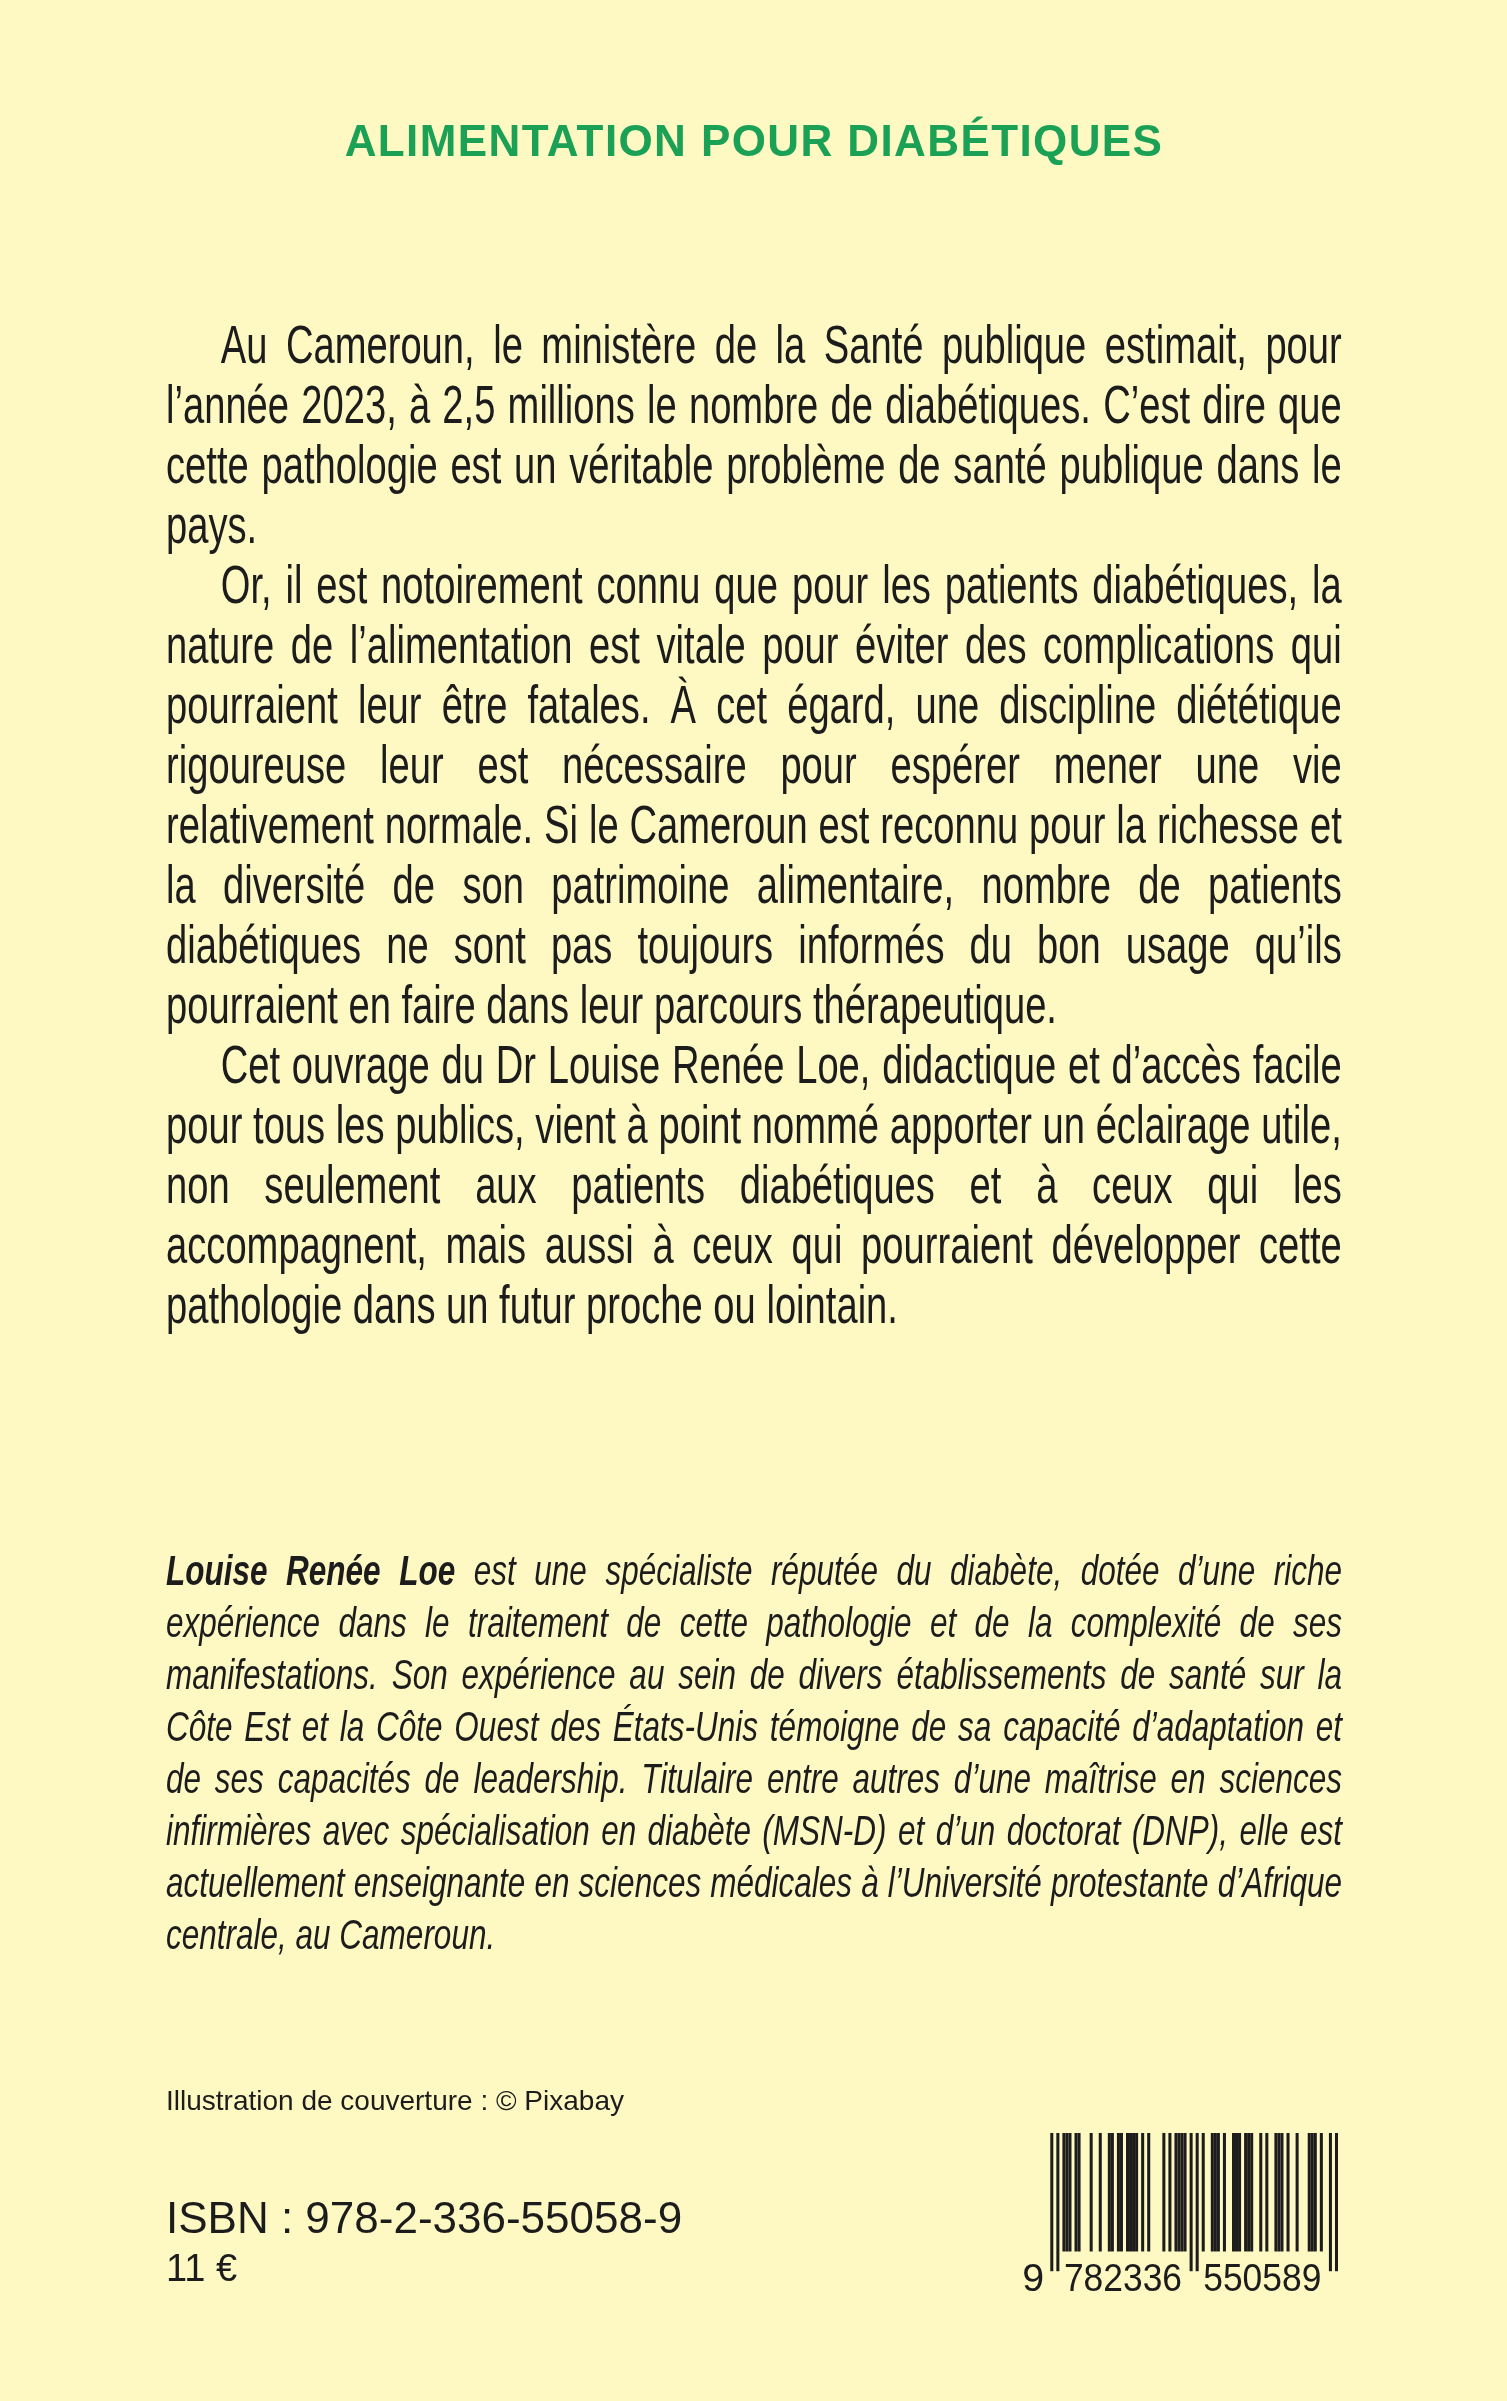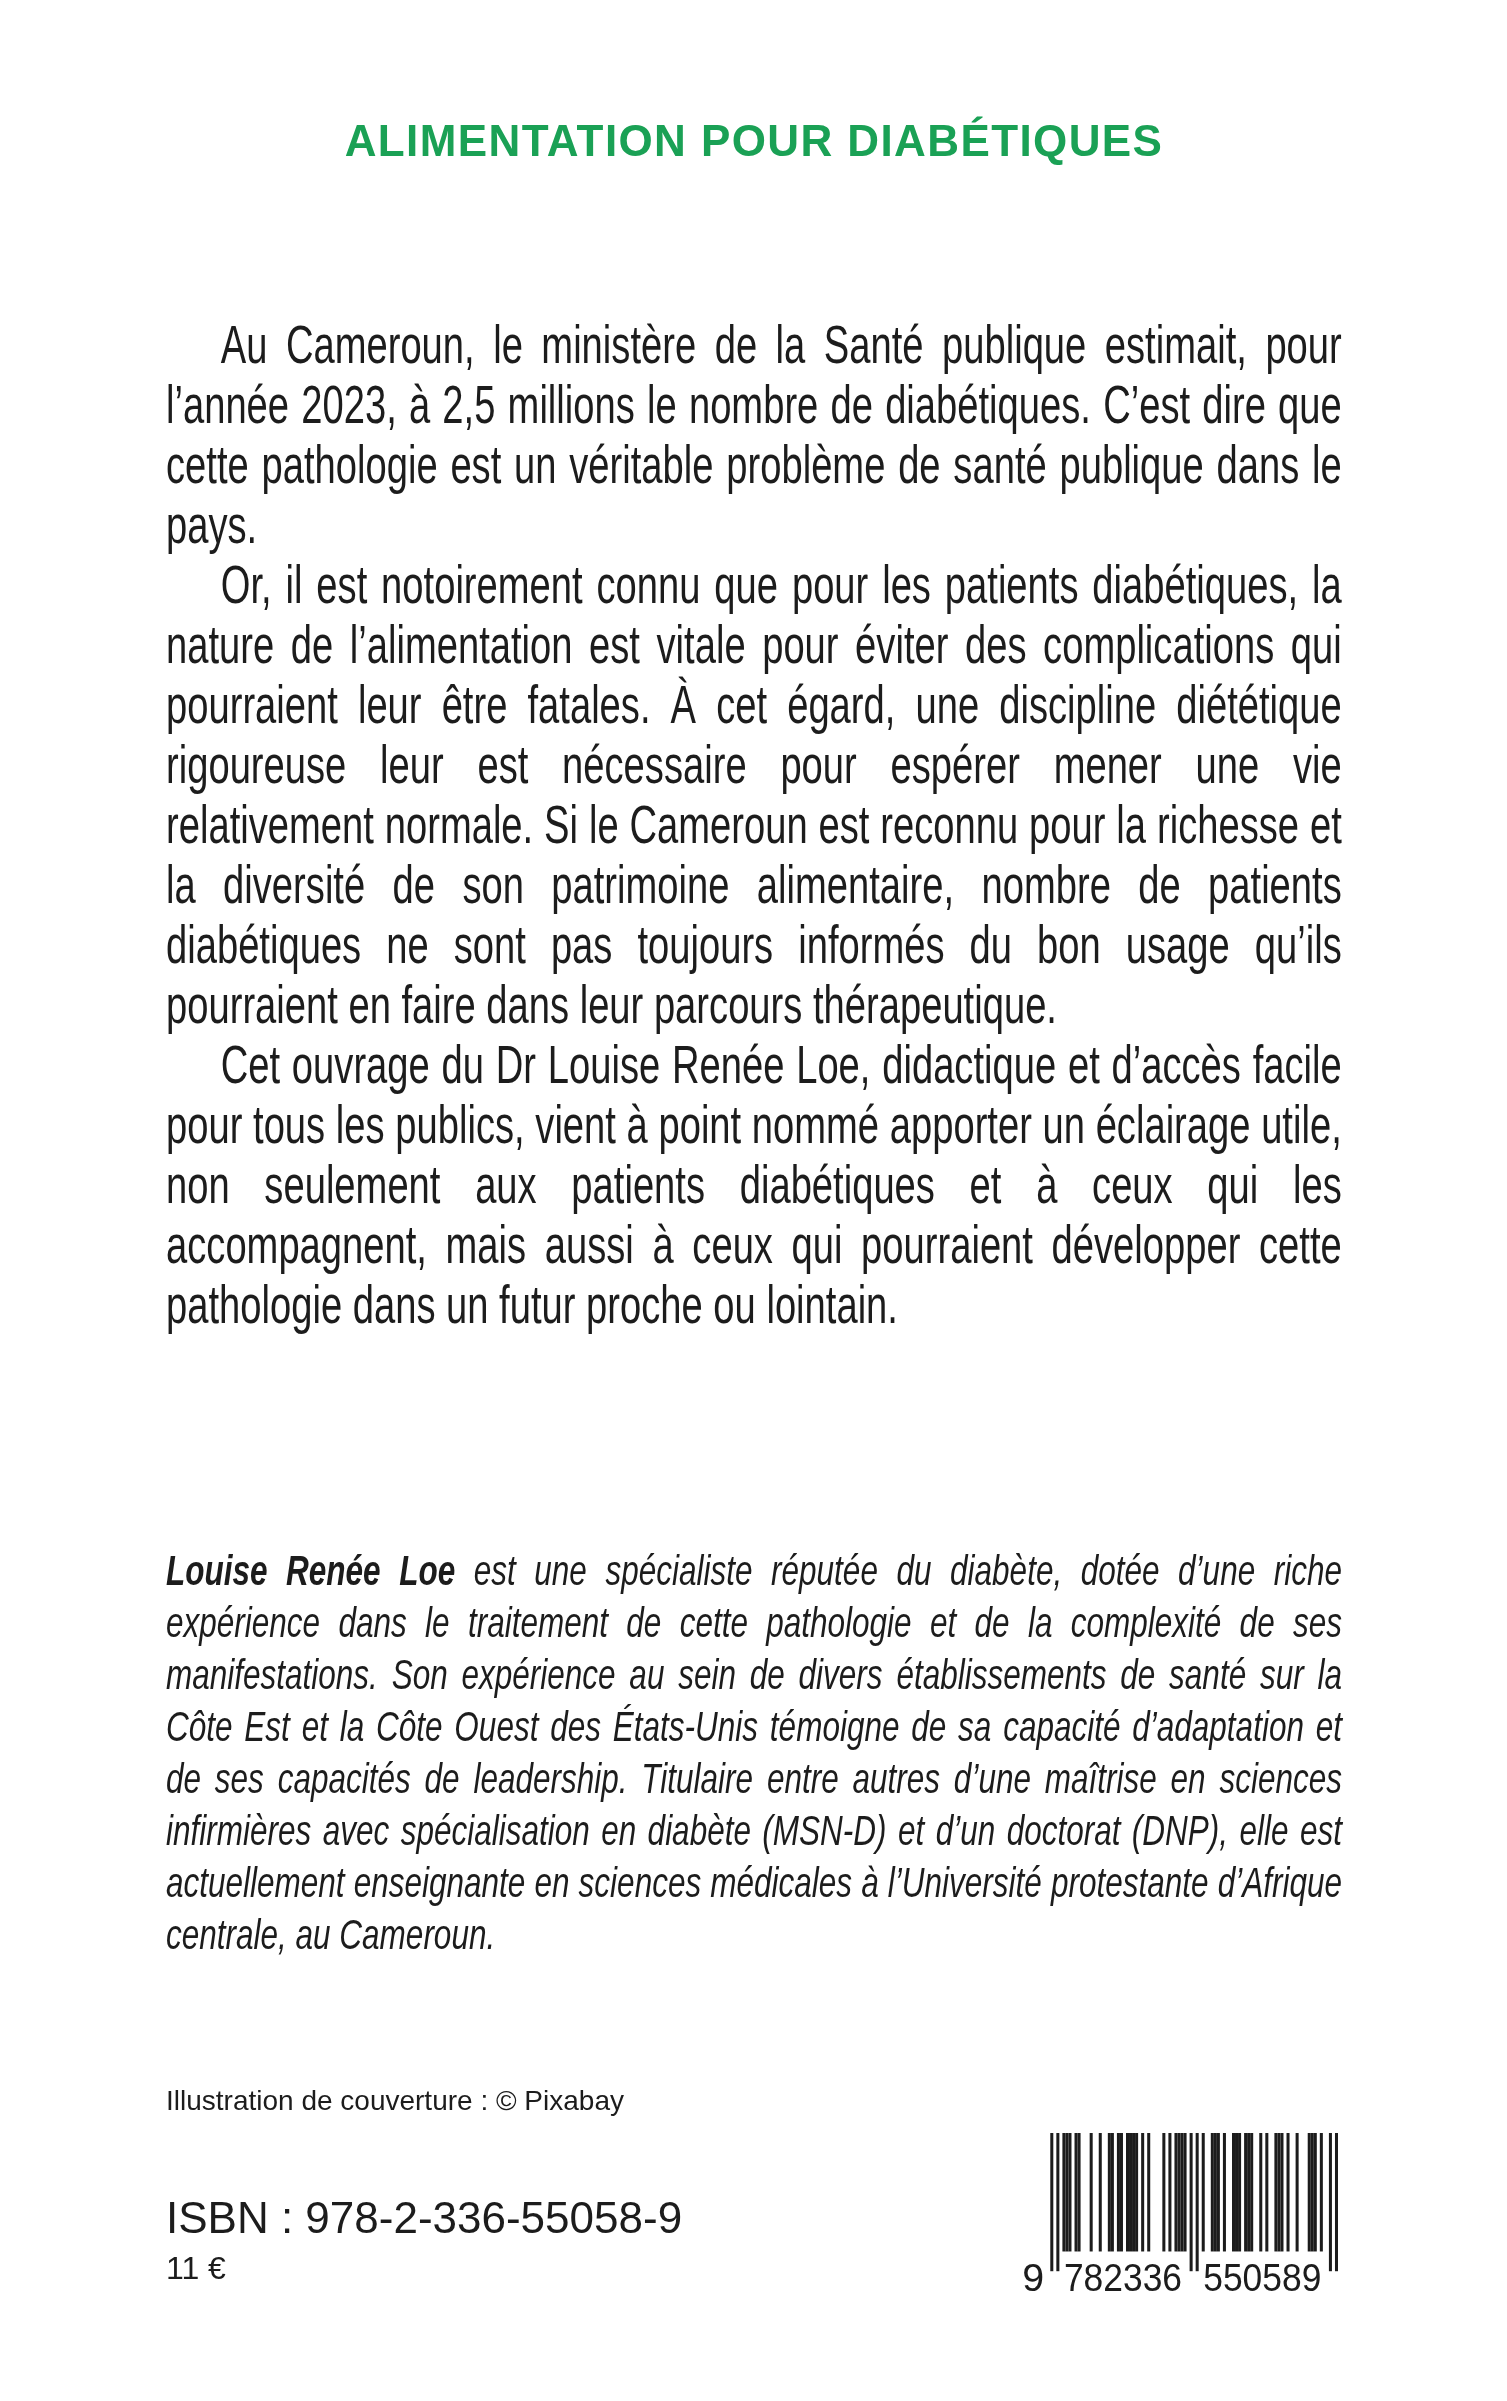--- a/index.html
+++ b/index.html
@@ -1,20 +1,20 @@
 <!DOCTYPE html>
 <html style="font-size:15px"><head>
 <meta charset="utf-8">
 <style>
   html,body{margin:0;padding:0;background:#e8e8e8;}
   .page{
     position:relative;
     width:1508px;height:2402px;
     margin:0 auto;
-    background:#ffffff;
+    background:#fef9c3;
     overflow:hidden;
     font-family:"Liberation Sans", sans-serif;
     color:#1c1c1c;
   }
   .title{
     position:absolute;
     left:0;top:119px;width:1508px;
     text-align:center;
     font-weight:bold;
     font-size:44px;
@@ -57,21 +57,21 @@
   }
   .isbn{
     position:absolute;
     left:166px;top:2196px;
     font-size:44px;
     line-height:44px;
   }
   .price{
     position:absolute;
     left:166px;top:2245px;
-    font-size:32px;
+    font-size:38px;
     line-height:47px;
   }
   .barcode{
     position:absolute;
     left:1020px;top:2133px;
     width:318px;height:161px;
   }
   .barcode svg{display:block;width:318px;height:161px;}
   .barcode rect{fill:#1c1c1c;}
   .barcode text{

